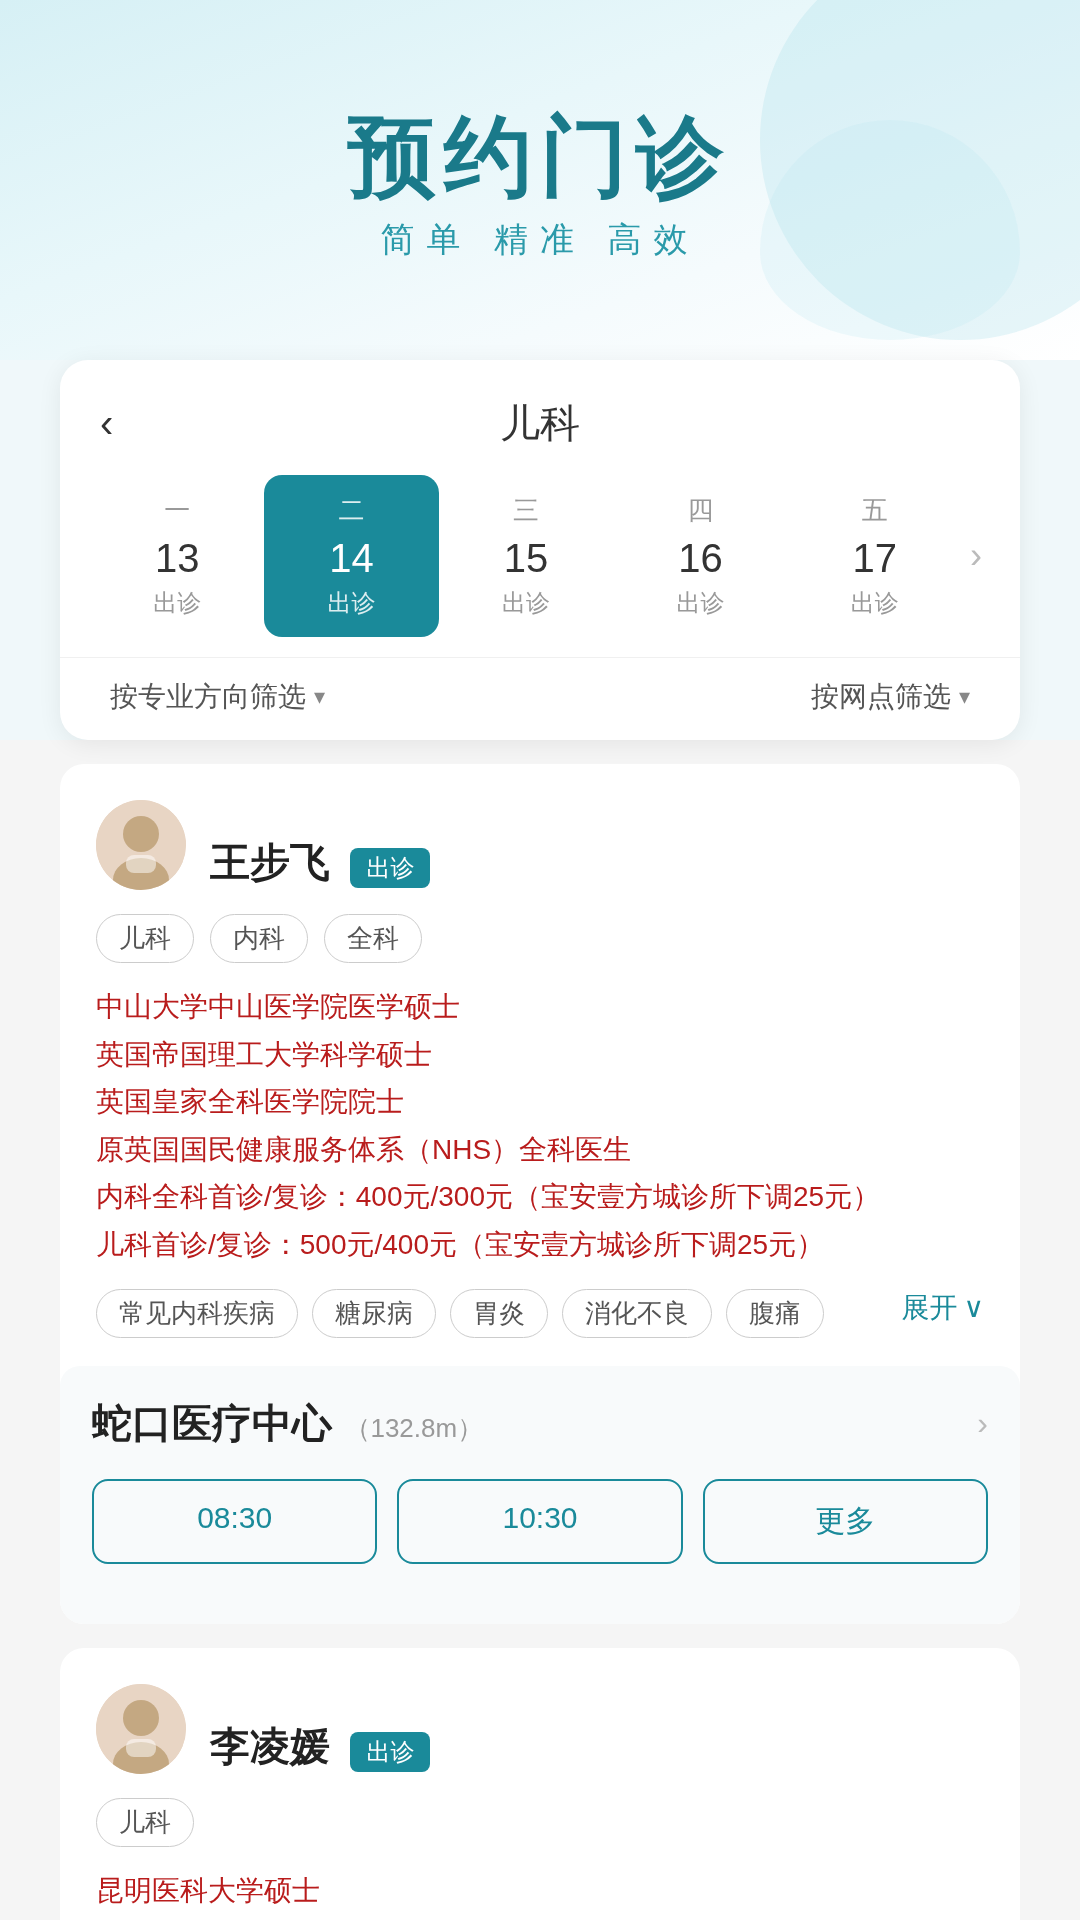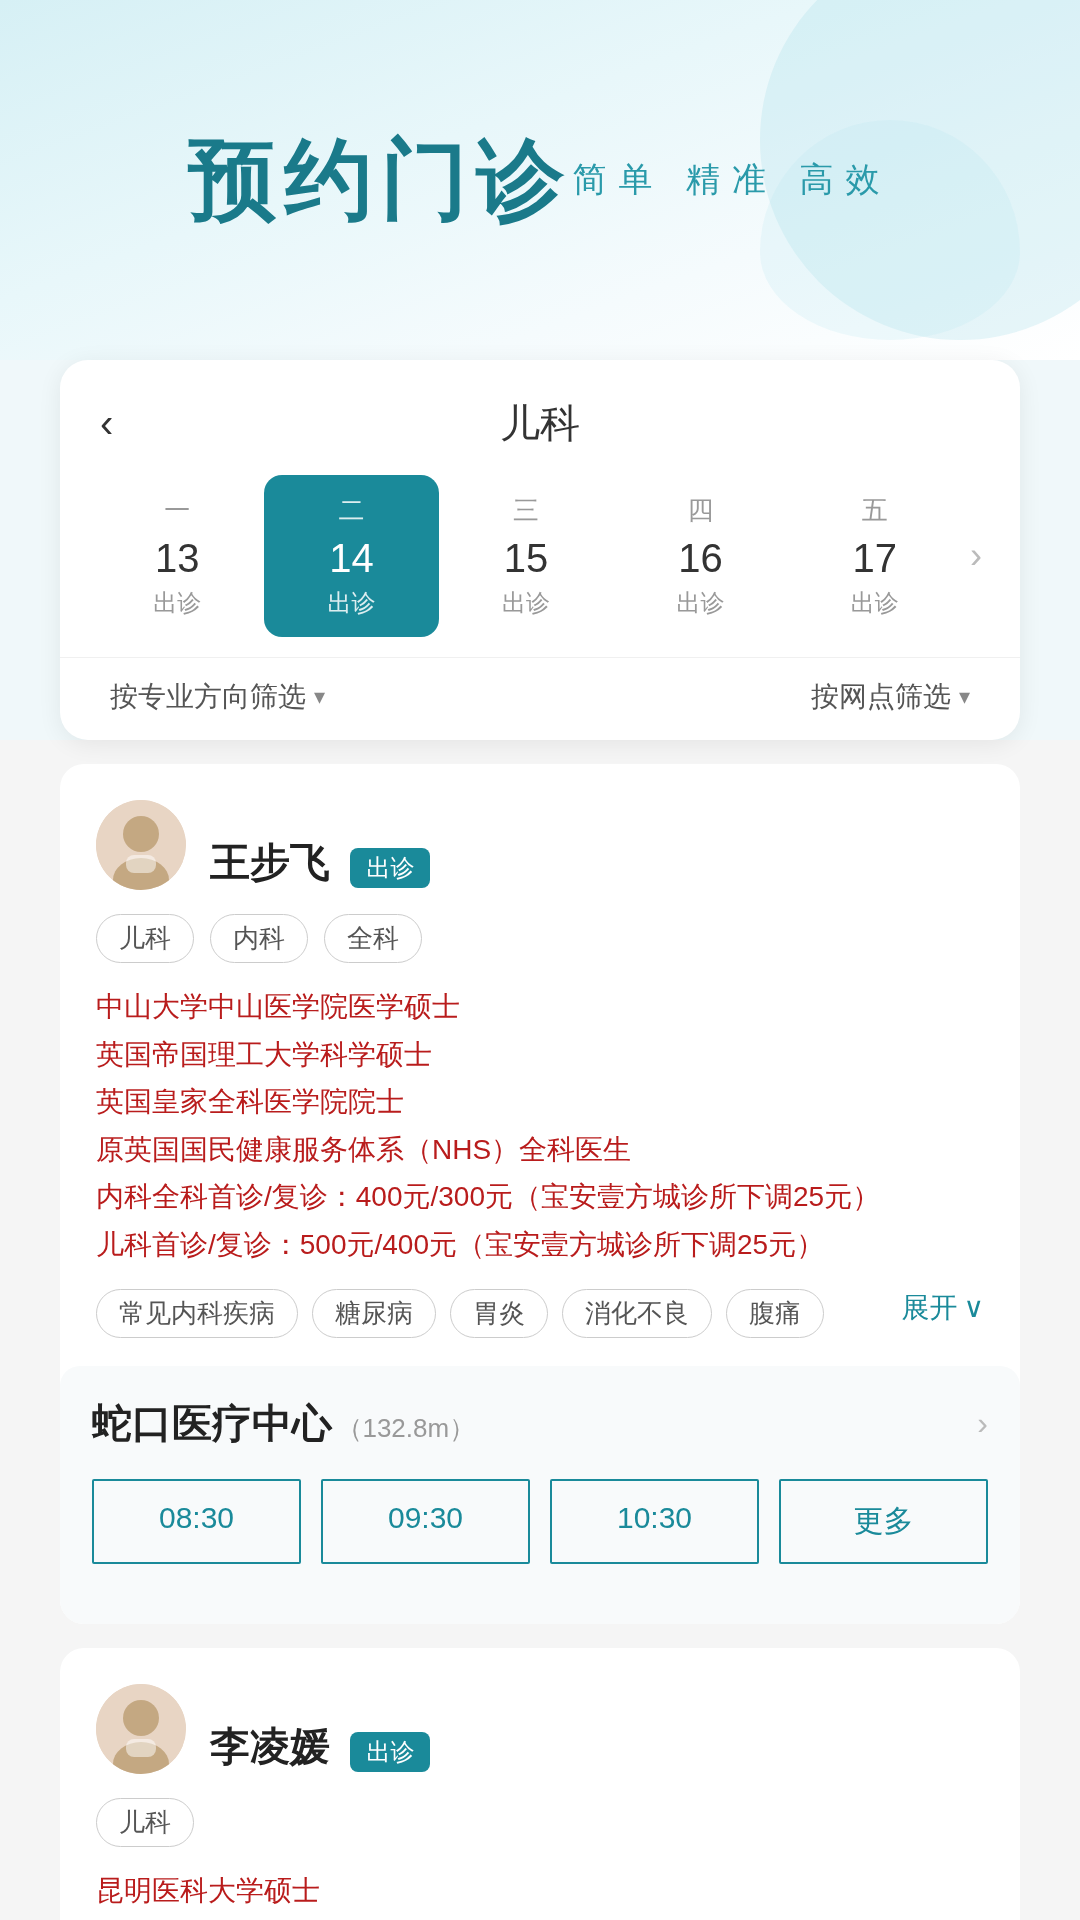--- a/index.html
+++ b/index.html
@@ -10,21 +10,21 @@
       font-family: -apple-system, 'PingFang SC', 'Microsoft YaHei', sans-serif;
       background: #f0f8fa;
       overflow-x: hidden;
     }
 
     
     .hero {
       background: linear-gradient(160deg, #d6f0f5 0%, #e8f7fa 40%, #f5fbfd 70%, #ffffff 100%);
       height: 360px;
       display: flex;
-      flex-direction: row;
+      flex-direction: column;
       align-items: center;
       justify-content: center;
       position: relative;
       overflow: hidden;
     }
     .hero::before {
       content: '';
       position: absolute;
       top: -60px;
       right: -80px;
@@ -276,37 +276,37 @@
       margin-bottom: 28px;
     }
     .clinic-name {
       font-size: 40px;
       font-weight: 600;
       color: #222;
     }
     .clinic-dist {
       font-size: 26px;
       color: #999;
-      margin-left: 0;
+      margin-left: 8px;
     }
     .clinic-arrow {
       font-size: 32px;
       color: #bbb;
     }
     .time-slots {
       display: flex;
       gap: 20px;
       flex-wrap: wrap;
       padding-bottom: 30px;
     }
     .time-slot {
       flex: 1;
       min-width: 180px;
       border: 2px solid #1a8a9a;
-      border-radius: 2px;
+      border-radius: 16px;
       padding: 20px 10px;
       text-align: center;
       font-size: 30px;
       color: #1a8a9a;
       cursor: pointer;
       font-weight: 500;
     }
     .time-slot.more {
       background: transparent;
     }
@@ -426,21 +426,20 @@
     <div class="clinic-booking">
       <div class="clinic-header">
         <div>
           <span class="clinic-name">蛇口医疗中心</span>
           <span class="clinic-dist">（132.8m）</span>
         </div>
         <span class="clinic-arrow">›</span>
       </div>
       <div class="time-slots">
         <div class="time-slot">08:30</div>
-        <div class="time-slot">09:30</div>
         <div class="time-slot">10:30</div>
         <div class="time-slot more">更多</div>
       </div>
     </div>
   </div>
 
   <div class="doctor-card doctor-card-2">
     <div class="doctor-header">
       <div class="doctor-avatar">
         <svg width="90" height="90" viewBox="0 0 90 90">

